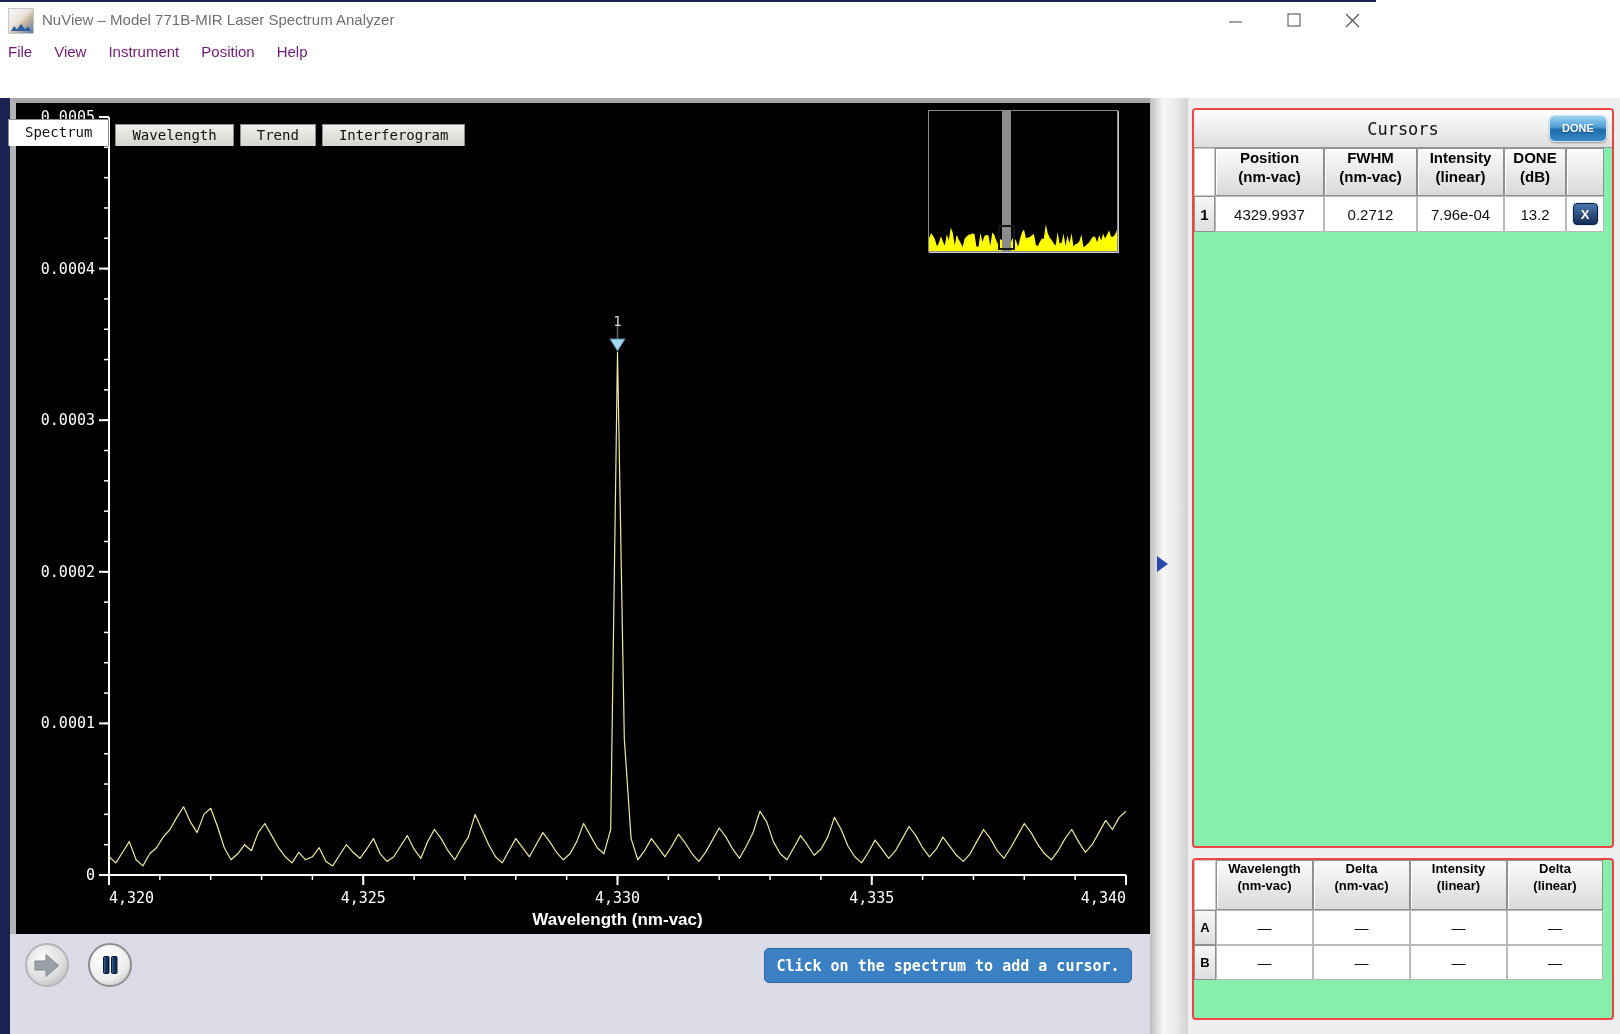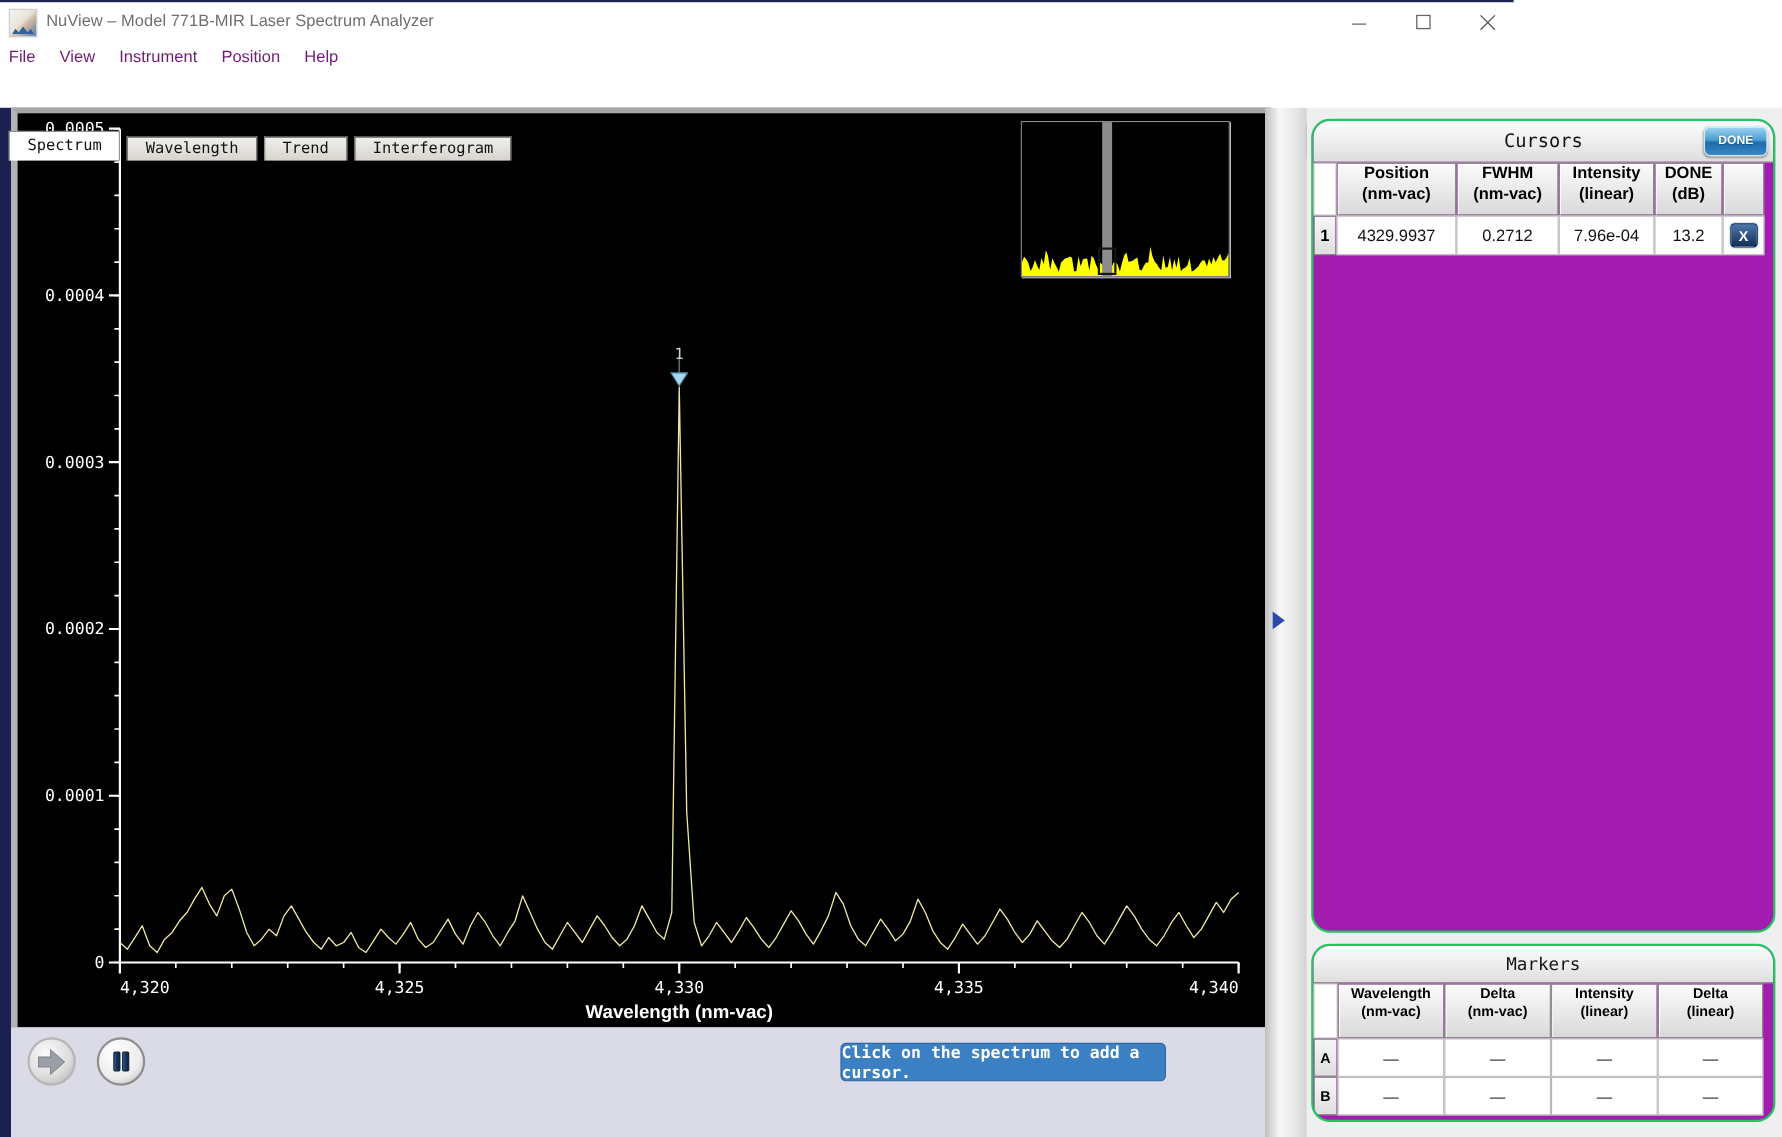--- a/index.html
+++ b/index.html
@@ -43,34 +43,34 @@
 
   .overview { position:absolute; left:912px; top:7px; width:190px; height:142px;
               background:#000; border:1px solid #8a8a8a; box-shadow:1px 1px 0 #cfcfcf; cursor:pointer; }
   .ov-bar { position:absolute; top:0; width:9px; height:100%; background:#8c8c8c; }
   .ov-rect { position:absolute; border:2px solid #161616; background:transparent; }
 
   
   .bottom-bar { position:absolute; left:10px; top:934px; width:1145px; height:100px; background:#dbdbe7; }
   .transport { position:absolute; left:14px; top:8px; display:flex; gap:17px; align-items:center; }
   .t-btn { width:46px; height:46px; border-radius:50%; cursor:pointer; }
-  .banner { position:absolute; left:754px; top:14px; width:296px; height:35px; background:#3b80c2;
+  .banner { position:absolute; left:754px; top:14px; width:368px; height:35px; background:#3b80c2;
             border:1px solid #2a69a5; border-radius:5px; color:#fff; font-family:"DejaVu Sans Mono", monospace;
             font-size:15px; font-weight:600; display:flex; align-items:center; justify-content:center; }
 
   
   .splitter { position:absolute; left:1150px; top:98px; width:38px; height:936px;
               background:linear-gradient(90deg,#bfbfbf 0%,#f7f7f7 35%,#e6e6e6 75%,#d2d2d2 100%); cursor:col-resize; }
   .split-arrow { position:absolute; left:7px; top:458px; width:0; height:0;
               border-top:8px solid transparent; border-bottom:8px solid transparent;
               border-left:11px solid #2b49a8; cursor:pointer; }
 
   
   .right-region { position:absolute; left:1188px; top:98px; width:432px; height:936px; background:#efefef; }
-  .panel { position:absolute; background:#a21caf; border:2px solid #22c55e; border-radius:17px; overflow:hidden; }
+  .panel { position:absolute; background:#86efac; border:2px solid #ef4444; border-radius:4px; overflow:hidden; }
   .panel-cursors { left:4px; top:10px; width:422px; height:740px; }
   .panel-markers { left:4px; top:760px; width:422px; height:162px; }
   .panel-title { position:relative; background:linear-gradient(#fdfdfd,#dedede); border-bottom:1px solid #9a9a9a;
                  text-align:center; font-family:"DejaVu Sans Mono", monospace; color:#111; }
   .panel-cursors .panel-title { height:38px; line-height:38px; font-size:17px; }
   .panel-markers .panel-title { height:34px; line-height:34px; font-size:16px; }
   .done-btn { position:absolute; right:5px; top:5px; width:58px; height:27px; border-radius:6px;
               background:linear-gradient(#9bd4f1 0%,#4d9cd2 45%,#1d6ba9 55%,#3a8ac6 100%);
               border:1px solid #cfe7f6; box-shadow:0 1px 2px rgba(0,0,0,.35);
               color:#fff; font-size:11px; font-weight:bold; line-height:25px; text-align:center;
@@ -307,23 +307,20 @@
           <div class="dcell">0.2712</div>
           <div class="dcell">7.96e-04</div>
           <div class="dcell">13.2</div>
           <div class="dcell">
             <div class="del-btn">X</div>
           </div>
         </div>
     </div>
 
     <div class="panel panel-markers">
-      <div class="panel-title">
-        <span>Markers</span>
-      </div>
       <div class="grid m-grid" id="markers-table">
           <div class="hcell corner"></div>
           <div class="hcell">
             <div>Wavelength</div>
             <div>(nm-vac)</div>
           </div>
           <div class="hcell">
             <div>Delta</div>
             <div>(nm-vac)</div>
           </div>

